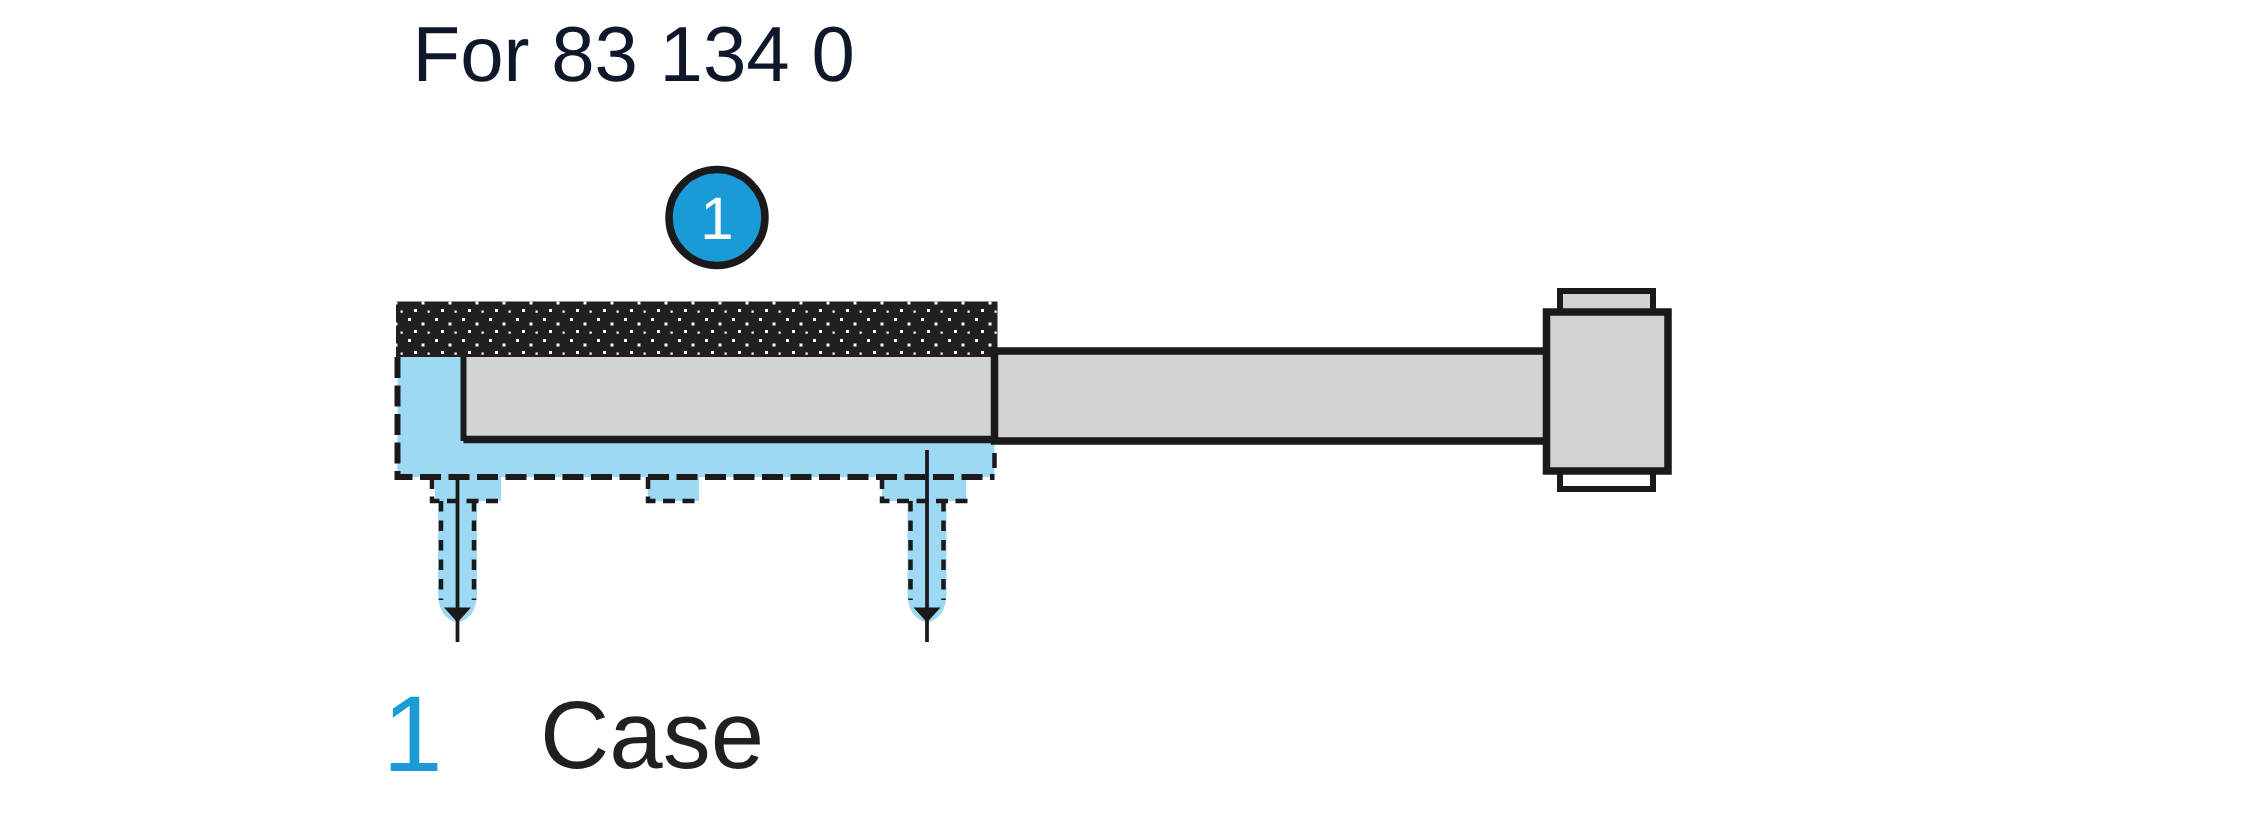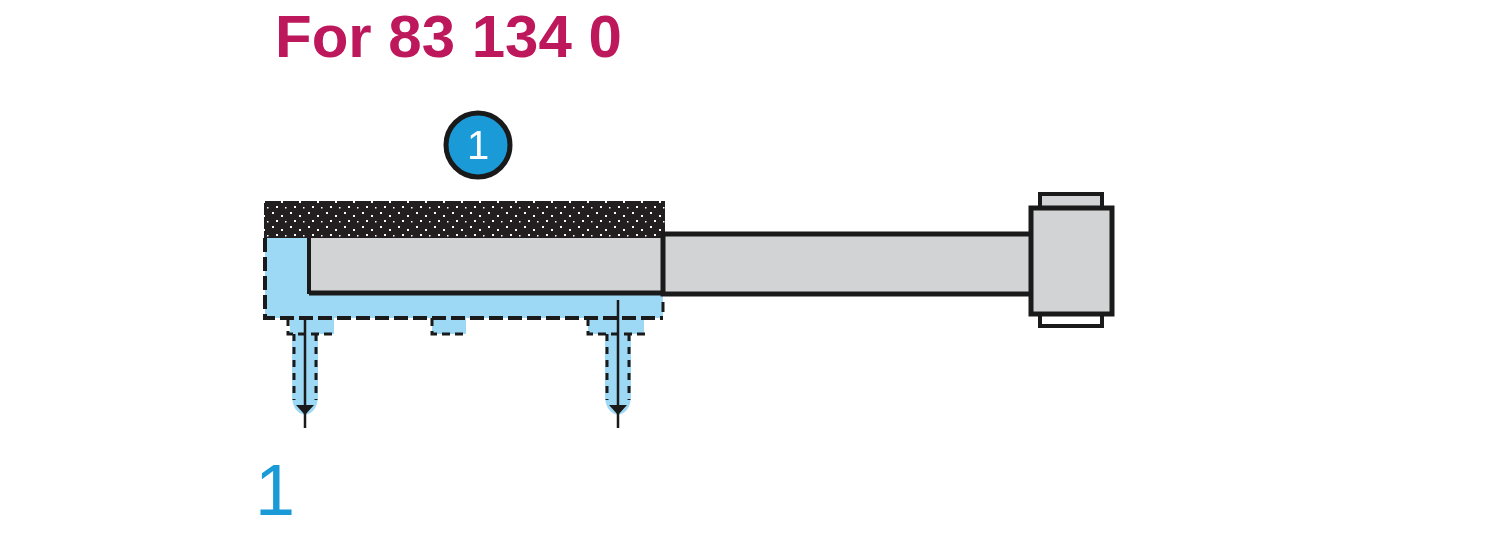--- a/index.html
+++ b/index.html
@@ -11,23 +11,23 @@
       width: 1500px;
       height: 543px;
       position: relative;
       overflow: hidden;
       font-family: "Liberation Sans", "DejaVu Sans", sans-serif;
     }
     .title {
       position: absolute;
       left: 275px;
       top: 2px;
-      font-size: 60px;
-      font-weight: bold;
-      color: #be185d;
+      font-size: 52px;
+      font-weight: normal;
+      color: #0f172a;
       letter-spacing: 0px;
       line-height: 70px;
       white-space: nowrap;
     }
     .drawing {
       position: absolute;
       left: 0;
       top: 0;
       width: 1500px;
       height: 543px;
@@ -115,13 +115,14 @@
   </g>
 
   <g>
     <circle cx="478" cy="145" r="32" fill="#1a9ad6" stroke="#1a1a1a" stroke-width="5"></circle>
     <text class="callout-label" x="478" y="159" text-anchor="middle">1</text>
   </g>
 </svg>
 
 <div class="legend">
   <span class="legend-num">1</span>
+  <span class="legend-label">Case</span>
 </div>
 
 </body></html>

